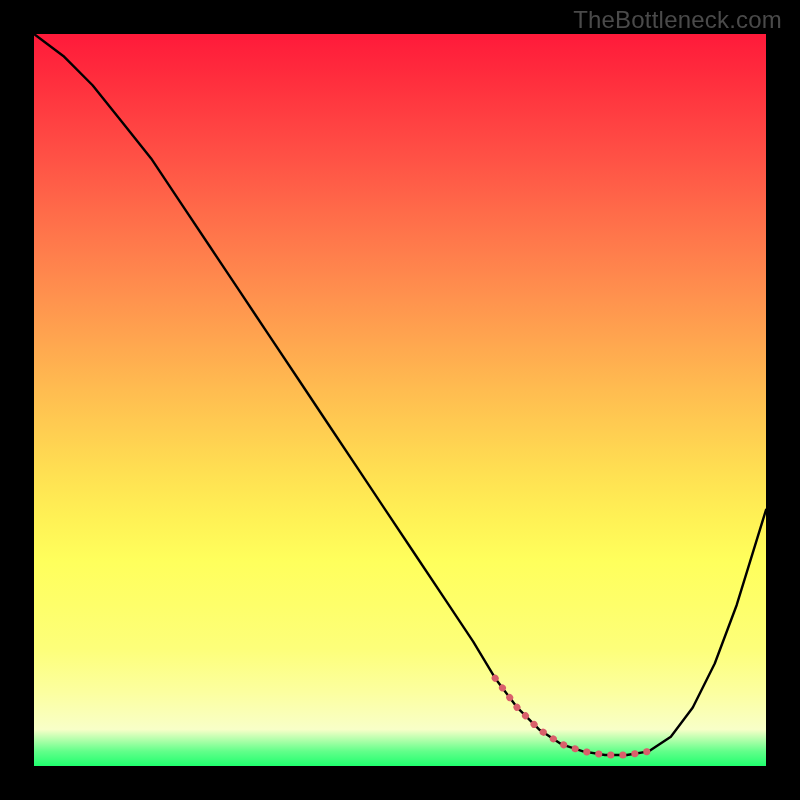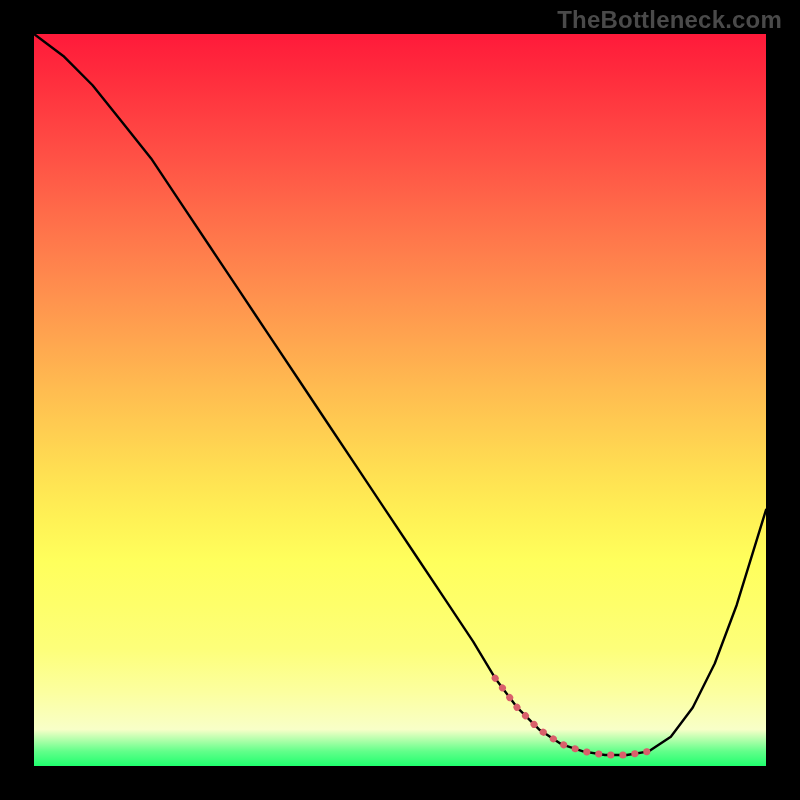--- a/index.html
+++ b/index.html
@@ -1,17 +1,17 @@
 <!DOCTYPE html>
 <html><head>
 <meta charset="utf-8">
 <style>
   * { margin: 0; padding: 0; box-sizing: border-box; }
   body { width: 800px; height: 800px; background: #000; position: relative; overflow: hidden; font-family: Arial, sans-serif; }
-  .watermark { position: absolute; top: 6px; right: 18px; color: #4a4a4a; font-size: 24px; font-weight: 700; z-index: 10; letter-spacing: 0.2px; }
+  .watermark { position: absolute; top: 6px; right: 18px; color: #4a4a4a; font-size: 24px; font-weight: 400; z-index: 10; letter-spacing: 0.2px; }
   .plot-wrap { position: absolute; left: 34px; top: 34px; width: 732px; height: 732px; }
   .gradient-bg { position: absolute; left: 0; top: 0; width: 100%; height: 100%; background: linear-gradient(to bottom,
       #ff1a3a 0%,
       #ff2d3d 6%,
       #ff4142 12%,
       #ff5546 18%,
       #ff6a49 24%,
       #ff7e4c 30%,
       #ff924e 36%,
       #ffa64f 42%,

